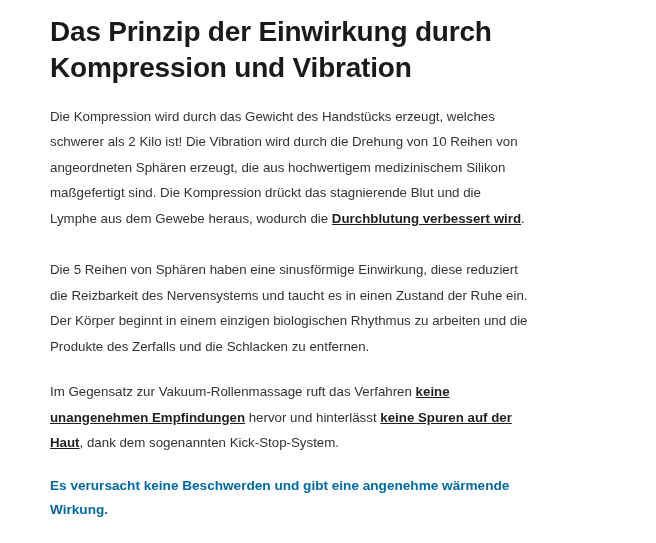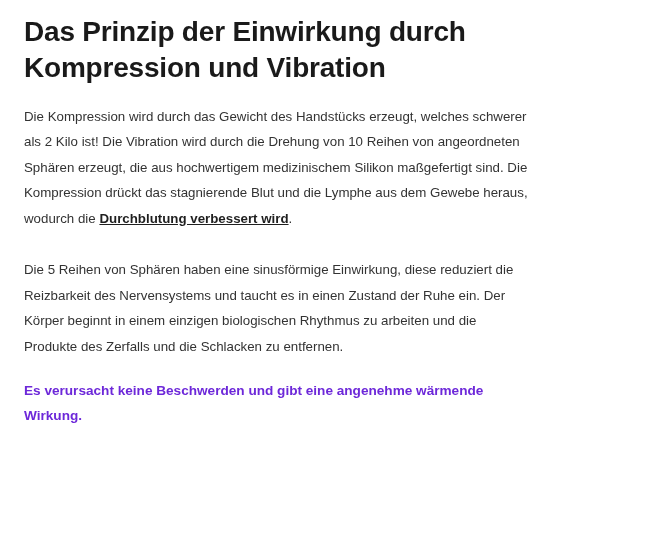--- a/index.html
+++ b/index.html
@@ -8,21 +8,21 @@
   }
   body {
     width: 656px;
     height: 543px;
     background: #ffffff;
     font-family: "Liberation Sans", sans-serif;
     color: #2b2b2b;
     overflow: hidden;
   }
   .page {
-    padding: 14px 30px 0 24px;
+    padding: 14px 30px 0 50px;
     box-sizing: border-box;
     width: 560px;
   }
   h1.title {
     font-size: 28px;
     line-height: 1.28;
     font-weight: bold;
     color: #1a1a1a;
     margin: 0 0 18px 0;
     letter-spacing: -0.2px;
@@ -38,35 +38,36 @@
   }
   p.para b {
     font-weight: bold;
     color: #1f1f1f;
     text-decoration: underline;
   }
   p.closing {
     font-size: 13.6px;
     line-height: 1.8;
     font-weight: bold;
-    color: #6d28d9;
+    color: #0369a1;
     margin: 8px 0 0 0;
   }
   .spacer-lg { height: 6px; }
 </style>
 </head>
 <body>
 
 <div class="page">
 
   <h1 class="title">Das Prinzip der Einwirkung durch Kompression und Vibration</h1>
 
   <p class="para"><span>Die Kompression wird durch das Gewicht des Handstücks erzeugt, welches schwerer als 2 Kilo ist! Die Vibration wird durch die Drehung von 10 Reihen von angeordneten Sphären erzeugt, die aus hochwertigem medizinischem Silikon maßgefertigt sind. Die Kompression drückt das stagnierende Blut und die Lymphe aus dem Gewebe heraus, wodurch die </span><b>Durchblutung verbessert wird</b><span>.</span></p>
 
   <div class="spacer-lg"></div>
 
   <p class="para"><span>Die 5 Reihen von Sphären haben eine sinusförmige Einwirkung, diese reduziert die Reizbarkeit des Nervensystems und taucht es in einen Zustand der Ruhe ein. Der Körper beginnt in einem einzigen biologischen Rhythmus zu arbeiten und die Produkte des Zerfalls und die Schlacken zu entfernen.</span></p>
 
+  <p class="para tight"><span>Im Gegensatz zur Vakuum-Rollenmassage ruft das Verfahren </span><b>keine unangenehmen Empfindungen</b><span> hervor und hinterlässt </span><b>keine Spuren auf der Haut</b><span>, dank dem sogenannten Kick-Stop-System.</span></p>
 
 
   <p class="closing">Es verursacht keine Beschwerden und gibt eine angenehme wärmende Wirkung.</p>
 
 </div>
 
 </body></html>

